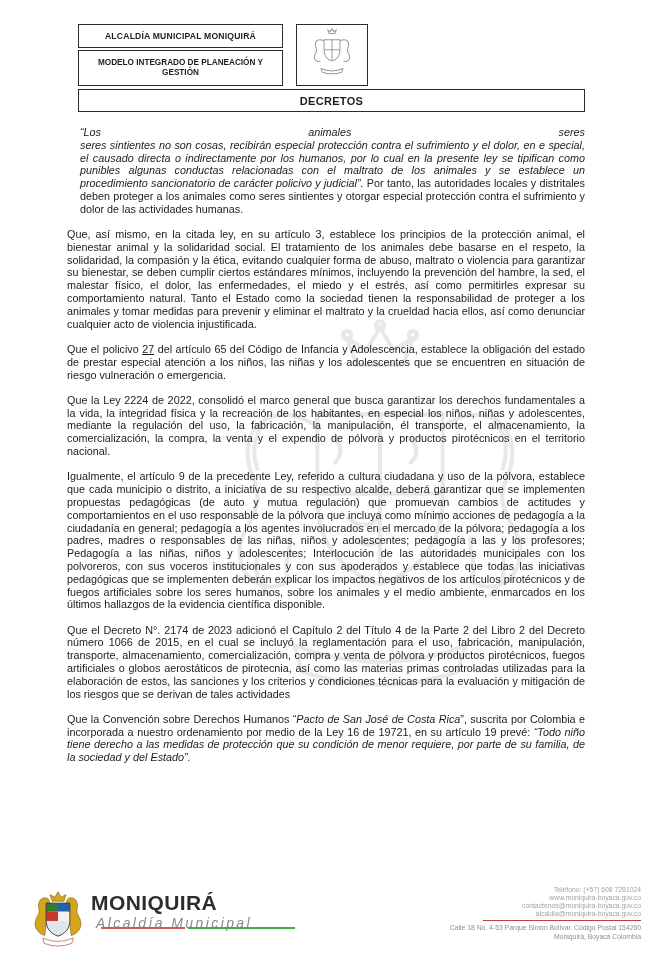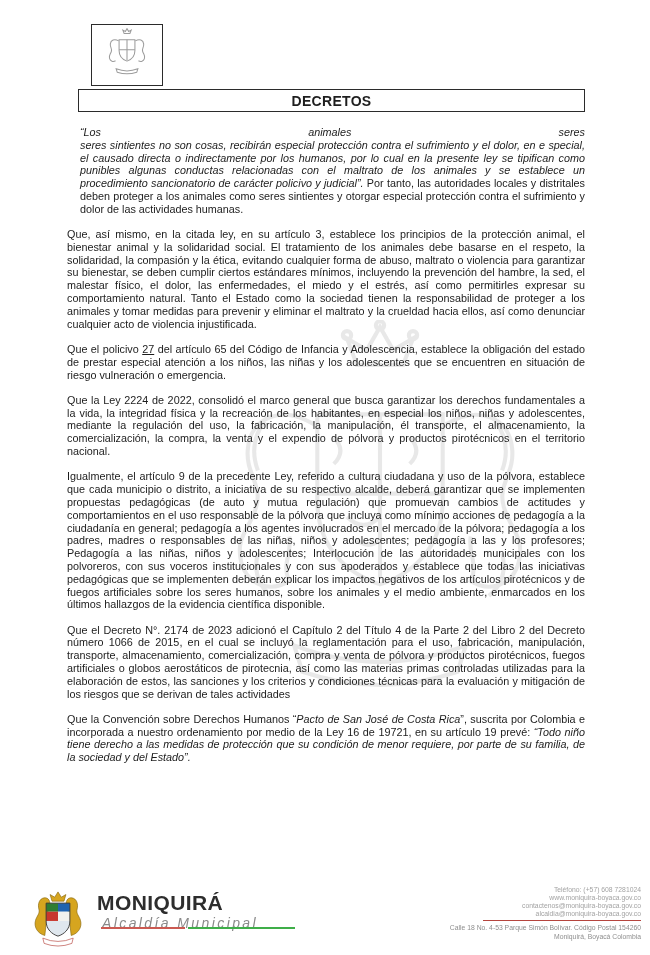--- a/index.html
+++ b/index.html
@@ -15,55 +15,59 @@
   .org-box2{border:1.6px solid #2b2b2b;margin-top:2px;flex:1;display:flex;align-items:center;justify-content:center;
             font-weight:bold;font-size:8.2px;text-align:center;padding:1px 14px;line-height:10px;}
   .logo-cell{border:1.6px solid #2b2b2b;width:70px;margin-left:13px;display:flex;align-items:center;justify-content:center;}
   .fm-cell{border:1.6px solid #2b2b2b;width:101px;margin-left:10px;display:flex;align-items:center;justify-content:center;
            font-size:20px;font-weight:bold;letter-spacing:.5px;}
   .ver-cell{border:1.6px solid #2b2b2b;flex:1;display:flex;flex-direction:column;font-size:8.3px;}
   .ver-row{flex:1;display:flex;align-items:center;justify-content:center;border-bottom:1.2px solid #2b2b2b;}
   .ver-row:last-child{border-bottom:none;}
   .ver-row.bold{font-weight:bold;}
   .decretos-bar{border:1.6px solid #2b2b2b;margin-top:3px;height:21px;display:flex;align-items:center;justify-content:center;
-                font-weight:bold;font-size:14px;letter-spacing:.3px;}
+                font-weight:bold;font-size:11px;letter-spacing:.3px;}
 
   
   .doc-body{position:absolute;left:67px;top:126px;width:518px;z-index:2;
             font-size:10.8px;line-height:12.8px;text-align:justify;color:#1c1c1c;}
   .para{margin:0 0 12.5px 0;}
   .para.quote{margin-left:13px;}
   .seg.italic{font-style:italic;}
   .seg.underline{text-decoration:underline;}
   .spread-line{display:flex;justify-content:space-between;font-style:italic;}
 
   
   .watermark{position:absolute;left:215px;top:320px;width:330px;height:400px;z-index:1;opacity:.85;}
   .watermark svg{width:100%;height:100%;}
 
   
   .footer{position:absolute;left:0;top:882px;width:650px;height:73px;z-index:3;}
   .crest{position:absolute;left:25px;top:2px;width:66px;height:66px;}
-  .brand{position:absolute;left:97px;top:10px;}
+  .brand{position:absolute;left:91px;top:10px;}
   .brand-name{font-size:21px;font-weight:bold;color:#2d2d2d;letter-spacing:.4px;line-height:22px;}
   .brand-sub{font-size:14px;color:#8a8a8a;letter-spacing:2.4px;margin-top:1px;margin-left:5px;font-style:italic;}
   .line-red{position:absolute;left:101px;top:45px;width:84px;height:1.5px;background:#cb5a52;}
   .line-green{position:absolute;left:188px;top:45px;width:107px;height:2px;background:#3fae49;}
   .contact{position:absolute;right:9px;top:4px;text-align:right;font-size:6.8px;line-height:8px;color:#a3a3a3;}
   .contact a{color:#a3a3a3;text-decoration:none;display:block;}
   .contact-divider{border-top:1.2px solid #b5453e;width:158px;margin:2px 0 3px auto;}
   .address{font-size:6.8px;line-height:8.5px;color:#8f8f8f;}
 </style>
 </head>
 <body>
 
 <div class="page">
 
   <div class="header-wrap">
     <div class="header-row">
+      <div class="org-cell">
+        <div class="org-box1">ALCALDÍA MUNICIPAL MONIQUIRÁ</div>
+        <div class="org-box2">MODELO INTEGRADO DE PLANEACIÓN Y GESTIÓN</div>
+      </div>
       <div class="logo-cell">
         <span>
           <svg width="52" height="50" viewBox="0 0 200 240" fill="none" stroke="#9c9c9c" stroke-width="5">
             <path d="M86,26 l-6,-16 12,7 8,-14 8,14 12,-7 -6,16 z"></path>
             <path d="M62,56 h76 v52 c0,28 -17,44 -38,51 c-21,-7 -38,-23 -38,-51 z"></path>
             <path d="M100,56 L100,155 M62,104 L138,104"></path>
             <path d="M60,62 c-20,-12 -38,-4 -40,14 c-2,16 9,22 5,36 c-4,14 -13,18 -9,34 c4,14 18,18 29,11"></path>
             <path d="M140,62 c20,-12 38,-4 40,14 c2,16 -9,22 -5,36 c4,14 13,18 9,34 c-4,14 -18,18 -29,11"></path>
             <path d="M48,196 q52,20 104,0 l-5,16 q-47,16 -94,0 z"></path>
           </svg>

